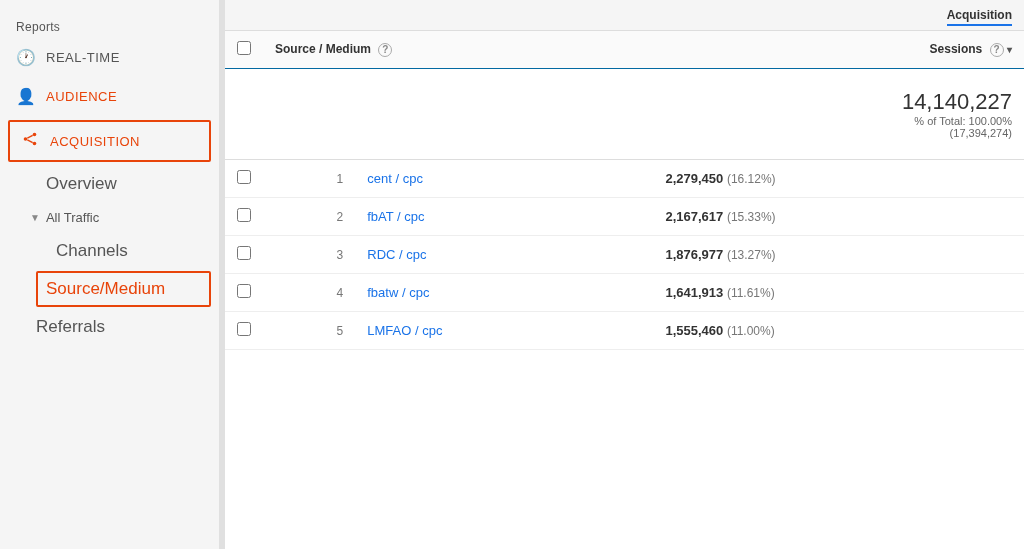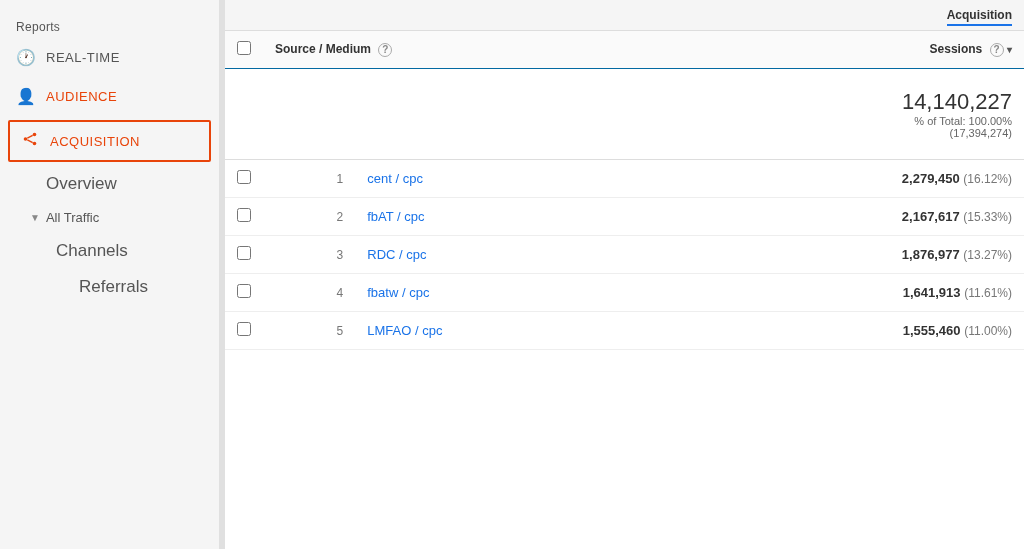--- a/index.html
+++ b/index.html
@@ -155,21 +155,21 @@
       font-size: 12px;
       text-align: right;
       padding-right: 6px;
     }
     .source-link {
       color: #1a73e8;
       text-decoration: none;
       font-size: 13px;
     }
     .sessions-value {
-      text-align: right;
+      text-align: left;
       font-weight: bold;
       font-size: 13px;
       color: #333;
     }
     .sessions-pct {
       color: #777;
       font-weight: normal;
       font-size: 12px;
     }
     .sort-icon {
@@ -236,22 +236,25 @@
   <div class="sidebar-sub-group">
     <span class="triangle-icon">▼</span>
     <span>All Traffic</span>
   </div>
 
   <div class="sidebar-sub-item" style="padding-left:56px;">
     <span>Channels</span>
   </div>
 
 
-
-  <div class="sidebar-sub-item" style="padding-left:79px;">
+  <div class="sidebar-sub-item active">
+    <span>Source/Medium</span>
+  </div>
+
+  <div class="sidebar-sub-item" style="padding-left:36px;">
     <span>Referrals</span>
   </div>
 </div>
 
 <div style="width:5px; background:#e0e0e0; flex-shrink:0;"></div>
 
 <div class="main-content">
   <table class="data-table">
     <thead>
 

